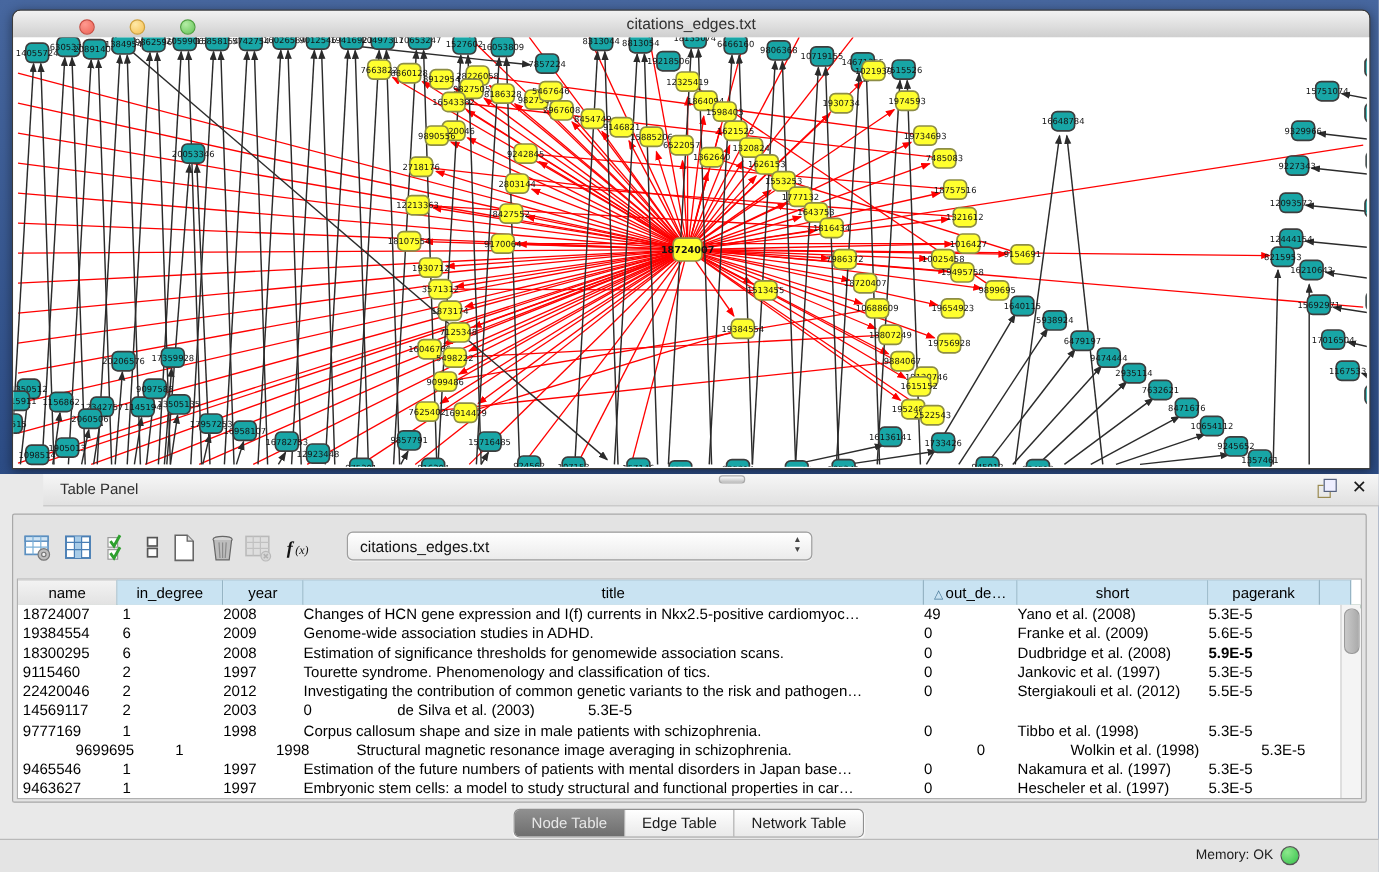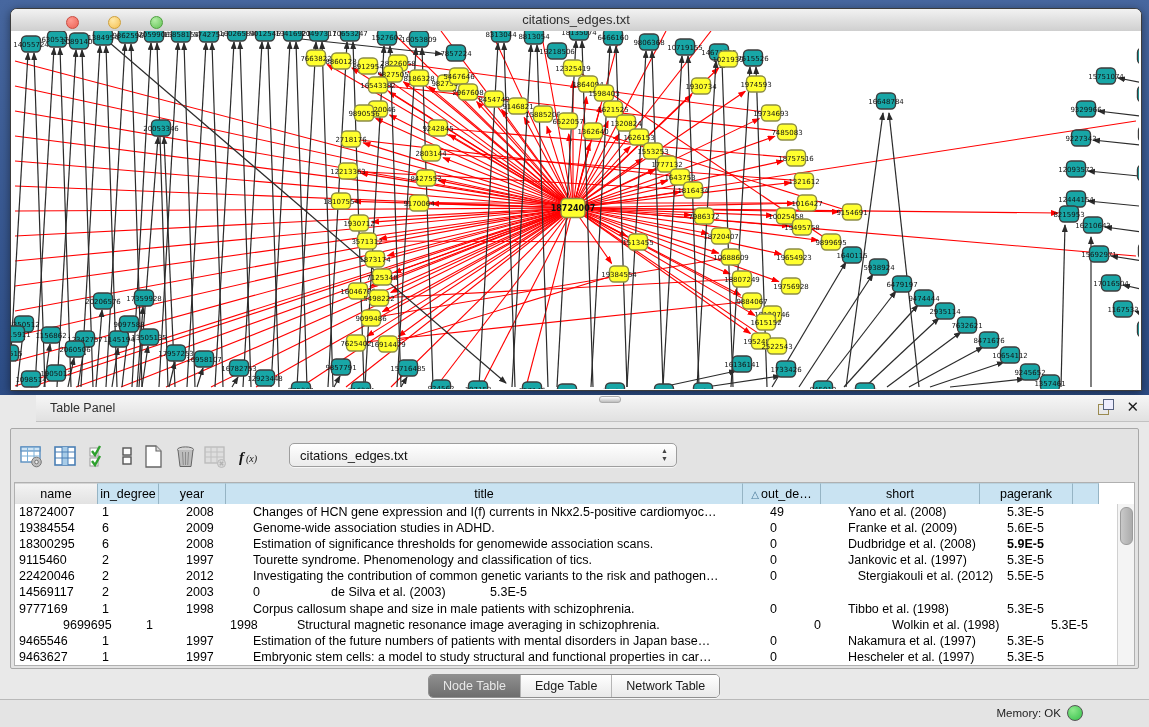--- a/index.html
+++ b/index.html
@@ -699,21 +699,21 @@
       </button>
       <button class="combo">
         <span>citations_edges.txt</span>
         <span class="stepper">▲<br>▼</span>
       </button>
     </div>
 
     <div class="tablewrap">
       <div class="thead" id="thead">
           <div class="th gray" style="width: 83px;">name</div>
-          <div class="th" style="width: 61px; text-align: center;">in_degree</div>
+          <div class="th" style="width: 88px; text-align: center;">in_degree</div>
           <div class="th" style="width: 67px;">year</div>
           <div class="th" style="width: 517px;">title</div>
           <div class="th" style="width: 78px;"><span class="sorttri">△</span>out_de…</div>
           <div class="th" style="width: 159px;">short</div>
           <div class="th" style="width: 93px;">pagerank</div>
           <div class="th" style="width: 26px;"></div>
         </div>
       <div class="tbody" id="tbody">
           <div class="tr">
             <div class="td" style="width: 83px;">18724007</div>
@@ -750,21 +750,21 @@
             <div class="td" style="width: 78px;">0</div>
             <div class="td" style="width: 159px;">Jankovic et al. (1997)</div>
             <div class="td" style="width: 93px;">5.3E-5</div>
           </div>
           <div class="tr">
             <div class="td" style="width: 83px;">22420046</div>
             <div class="td" style="width: 84px;">2</div>
             <div class="td" style="width: 67px;">2012</div>
             <div class="td" style="width: 517px;">Investigating the contribution of common genetic variants to the risk and pathogen…</div>
             <div class="td" style="width: 78px;">0</div>
-            <div class="td" style="width: 159px; text-align: center;">Stergiakouli et al. (2012)</div>
+            <div class="td" style="width: 159px;">Stergiakouli et al. (2012)</div>
             <div class="td" style="width: 93px;">5.5E-5</div>
           </div>
           <div class="tr">
             <div class="td" style="width: 83px;">14569117</div>
             <div class="td" style="width: 84px;">2</div>
             <div class="td" style="width: 67px;">2003</div>
             <div class="td" style="width: 78px;">0</div>
             <div class="td" style="width: 159px;">de Silva et al. (2003)</div>
             <div class="td" style="width: 93px;">5.3E-5</div>
           </div>

